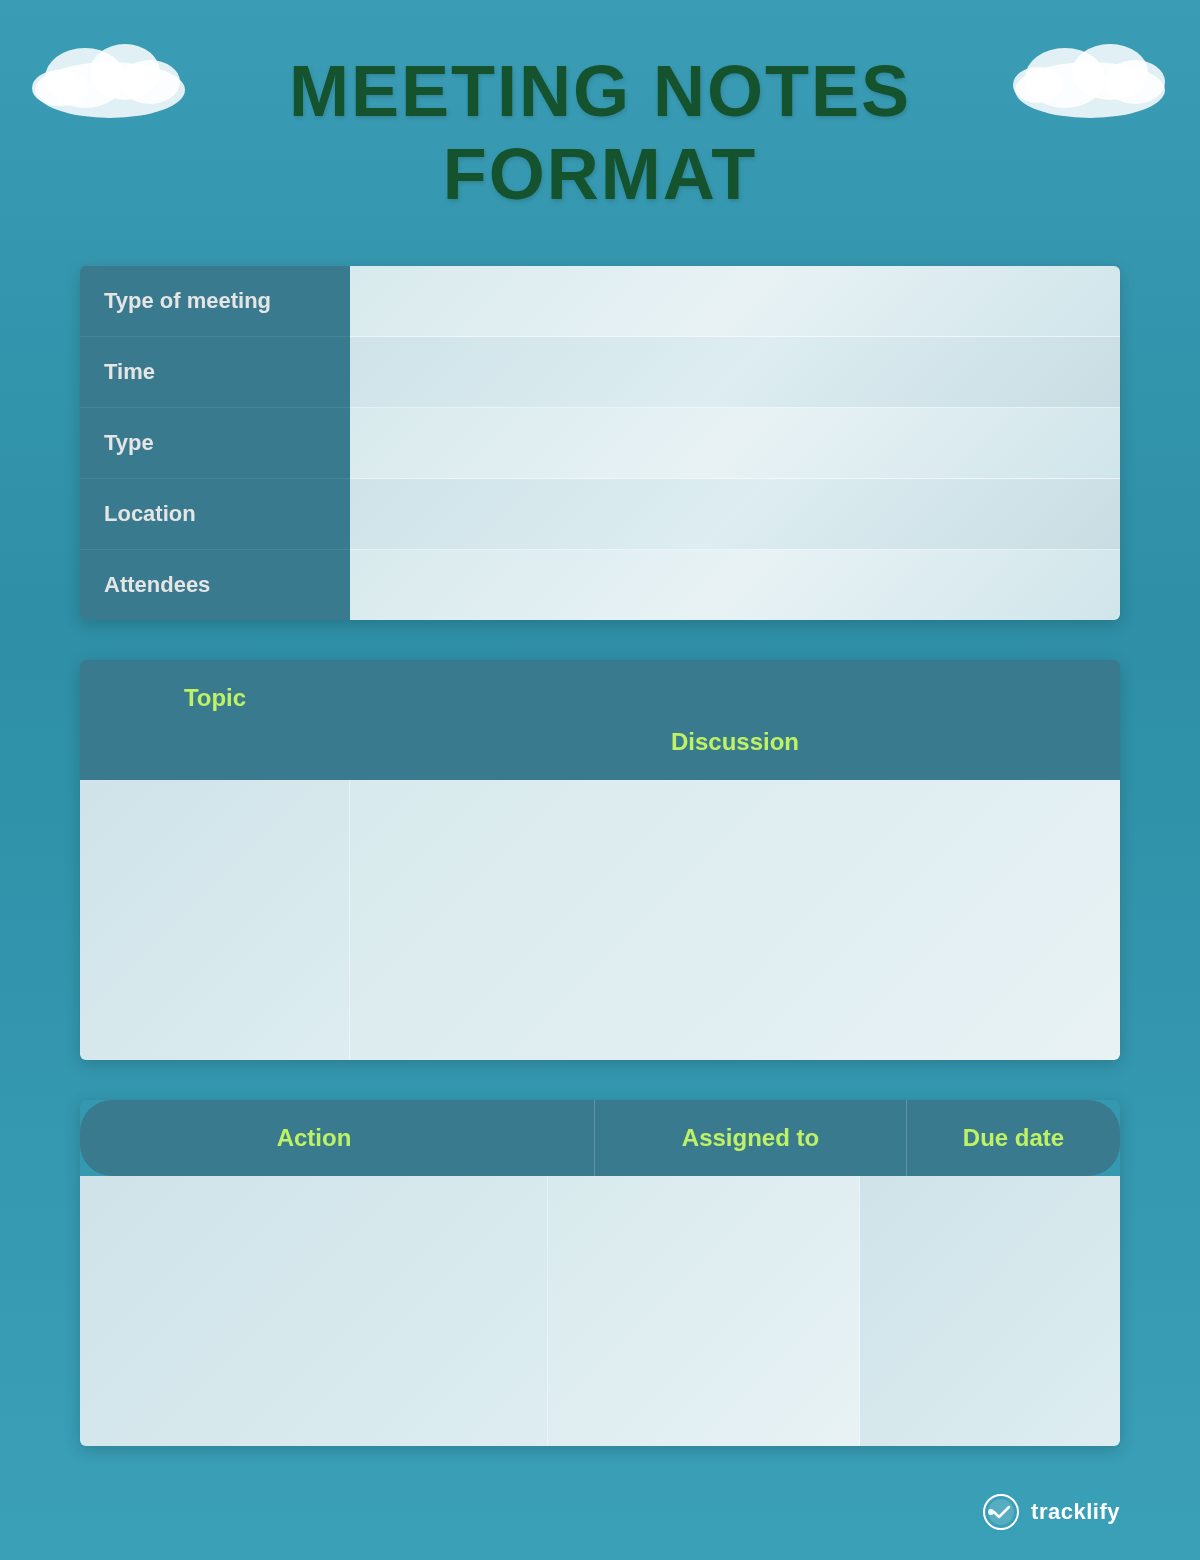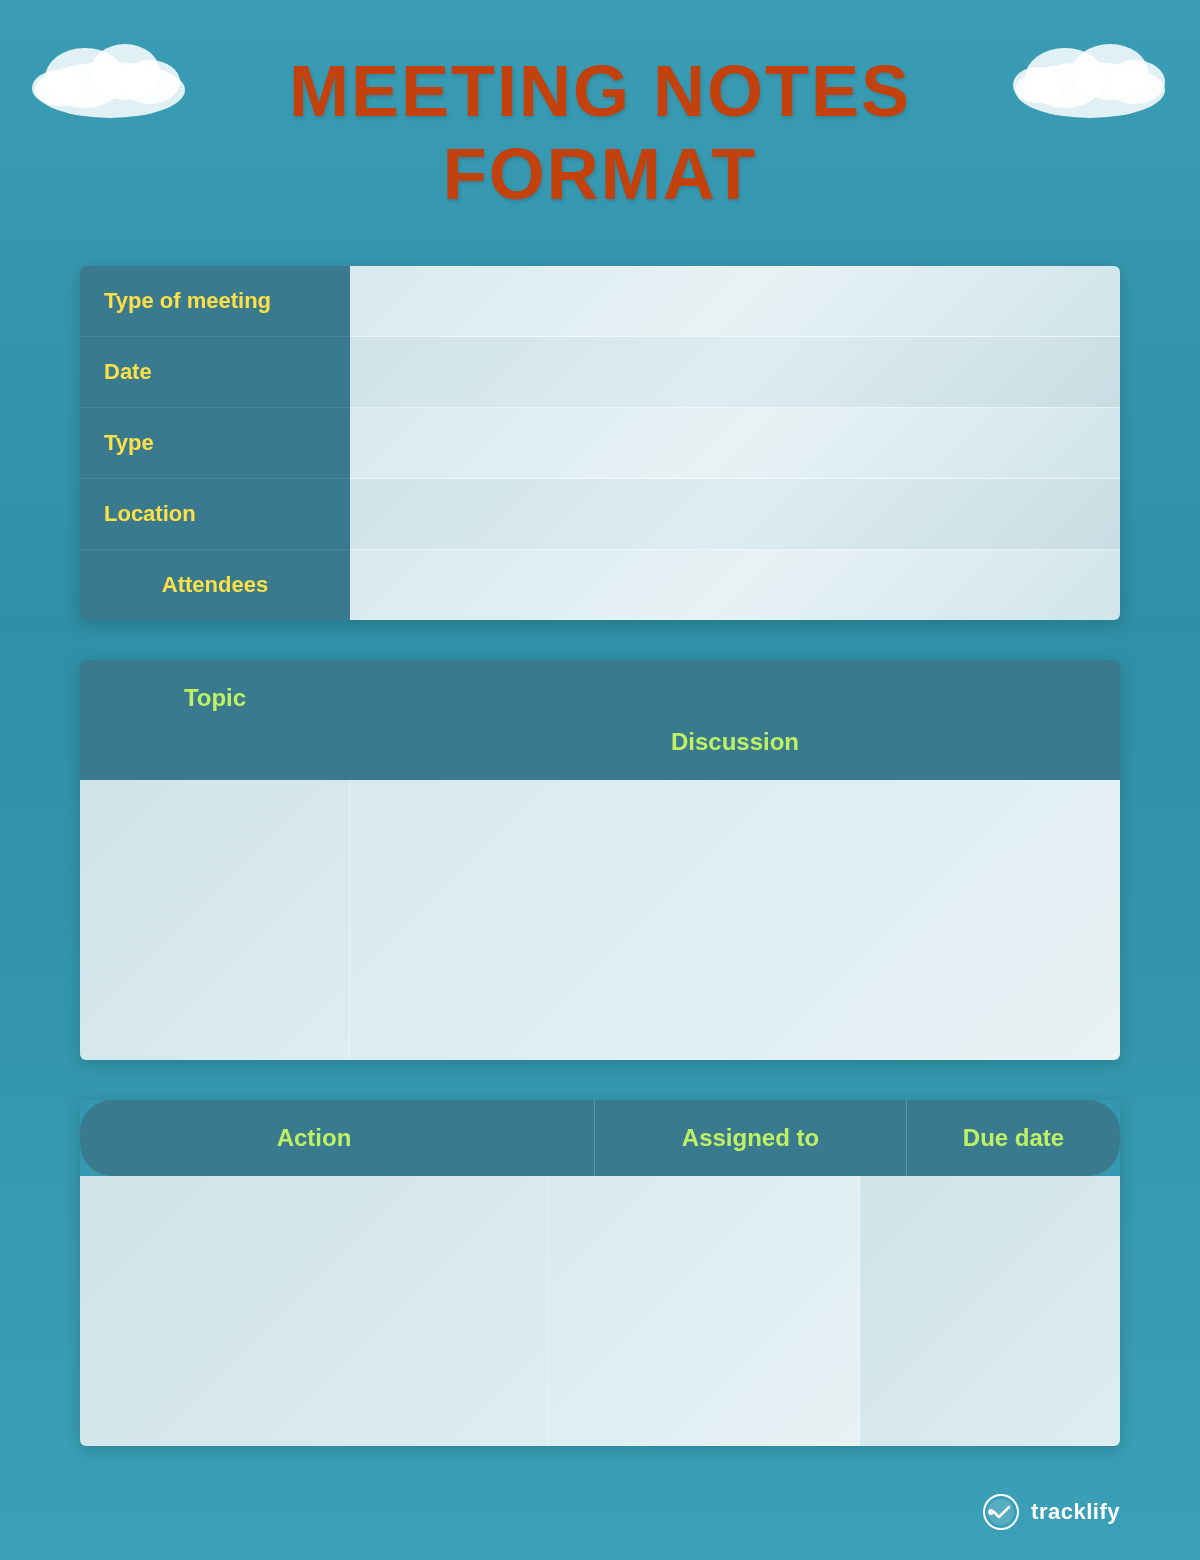--- a/index.html
+++ b/index.html
@@ -29,21 +29,21 @@
     
     .title-section {
       text-align: center;
       padding-top: 50px;
       padding-bottom: 50px;
     }
 
     .page-title {
       font-size: 72px;
       font-weight: 900;
-      color: #c2410c;
+      color: #14532d;
       line-height: 1.15;
       letter-spacing: 2px;
       text-shadow: 1px 2px 4px rgba(0,0,0,0.15);
     }
 
     
     .content {
       padding: 0 80px;
     }
 
@@ -60,32 +60,31 @@
     .info-labels {
       background-color: #3a7a8e;
       width: 270px;
       flex-shrink: 0;
       display: flex;
       flex-direction: column;
     }
 
     .info-label-row {
       padding: 22px 24px;
-      color: #fde047;
+      color: #e5e5e5;
       font-size: 22px;
       font-weight: 700;
       flex: 1;
       display: flex;
       align-items: center;
       border-bottom: 1px solid rgba(255,255,255,0.08);
     }
 
     .info-label-row:last-child {
       border-bottom: none;
-      justify-content: center;
     }
 
     .info-values {
       flex: 1;
       display: flex;
       flex-direction: column;
     }
 
     .info-value-row {
       flex: 1;
@@ -263,21 +262,21 @@
 </div>
 
 <div class="content">
 
   <div class="info-table">
     <div class="info-labels">
       <div class="info-label-row">
         <span>Type of meeting</span>
       </div>
       <div class="info-label-row">
-        <span>Date</span>
+        <span>Time</span>
       </div>
       <div class="info-label-row">
         <span>Type</span>
       </div>
       <div class="info-label-row">
         <span>Location</span>
       </div>
       <div class="info-label-row">
         <span>Attendees</span>
       </div>

